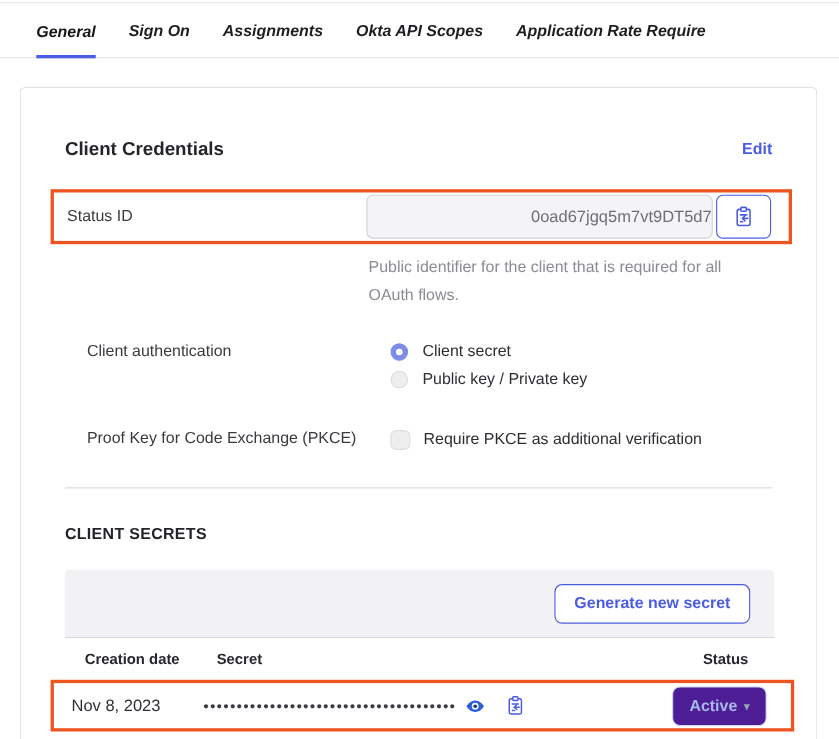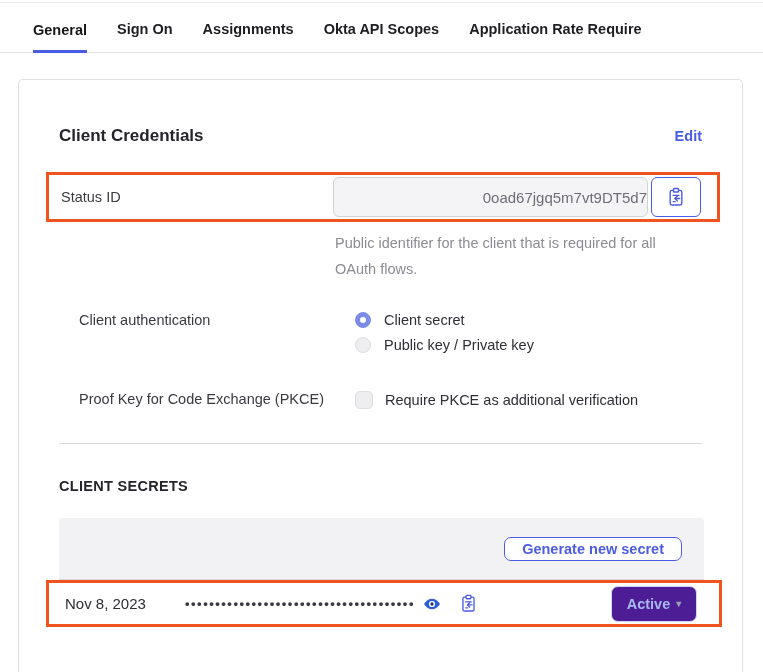--- a/index.html
+++ b/index.html
@@ -15,21 +15,21 @@
   body{
     width:763px;height:672px;overflow:hidden;background:#ffffff;
     font-family:"Liberation Sans",sans-serif;color:#2c2c30;
     -webkit-font-smoothing:antialiased;
   }
   .top-hairline{border-top:1px solid #ececec;margin-top:2px;}
 
   
   .tabbar{
     display:flex;gap:30px;align-items:flex-end;
-    padding-left:33px;height:50px;border-bottom:1px solid #e4e4e6;
+    padding-left:33px;height:50px;border-bottom:1px solid #e4e4e6;font-style:italic;
   }
   .tab{
     font-size:14.5px;font-weight:700;color:#1e1e22;
     padding-bottom:15px;cursor:pointer;white-space:nowrap;
   }
   .tab.active{
     border-bottom:3px solid var(--accent-blue);
     padding-bottom:12px;margin-bottom:-1px;color:#17171a;
   }
 
@@ -94,21 +94,21 @@
 
   
   .secrets-title{margin-top:34px;font-size:14.5px;font-weight:700;letter-spacing:.3px;color:#24242a;}
   .secrets-table{margin-top:24px;width:645px;}
   .table-toolbar{
     height:62px;background:#f2f2f4;border-radius:4px 4px 0 0;
     border-bottom:1px solid #d8d8dc;
     display:flex;align-items:center;justify-content:flex-end;padding-right:22px;
   }
   .generate-btn{
-    height:24px;padding:0 17px;background:#fff;border:1px solid var(--accent-blue);
+    height:36px;padding:0 17px;background:#fff;border:1px solid var(--accent-blue);
     border-radius:7px;color:var(--accent-blue);font-weight:700;font-size:14.5px;
     display:flex;align-items:center;cursor:pointer;
     font-family:"Liberation Sans",sans-serif;
   }
   .table-header{
     display:grid;grid-template-columns:120px 1fr 65px;
     padding-left:18px;height:38px;align-items:center;
     font-size:13.5px;font-weight:700;color:#26262c;
   }
   .hl-row{
@@ -201,20 +201,25 @@
 
   <hr class="divider">
 
   <div class="secrets-title">CLIENT SECRETS</div>
 
   <div class="secrets-table">
     <div class="table-toolbar">
       <button class="generate-btn">Generate new secret</button>
     </div>
 
+    <div class="table-header">
+      <div>Creation date</div>
+      <div>Secret</div>
+      <div>Status</div>
+    </div>
 
     <div class="hl-row">
       <div class="secret-row">
         <div class="cell-date">Nov 8, 2023</div>
         <div class="cell-secret">
           <span class="dots">••••••••••••••••••••••••••••••••••••••</span>
           <span class="eye-btn">
             <svg width="18" height="18" viewBox="0 0 24 24">
               <path d="M12 5 C6.2 5 2.6 10 1.4 12 C2.6 14 6.2 19 12 19 C17.8 19 21.4 14 22.6 12 C21.4 10 17.8 5 12 5 Z" fill="currentColor"></path>
               <circle cx="12" cy="12" r="4.1" fill="#ffffff"></circle>

